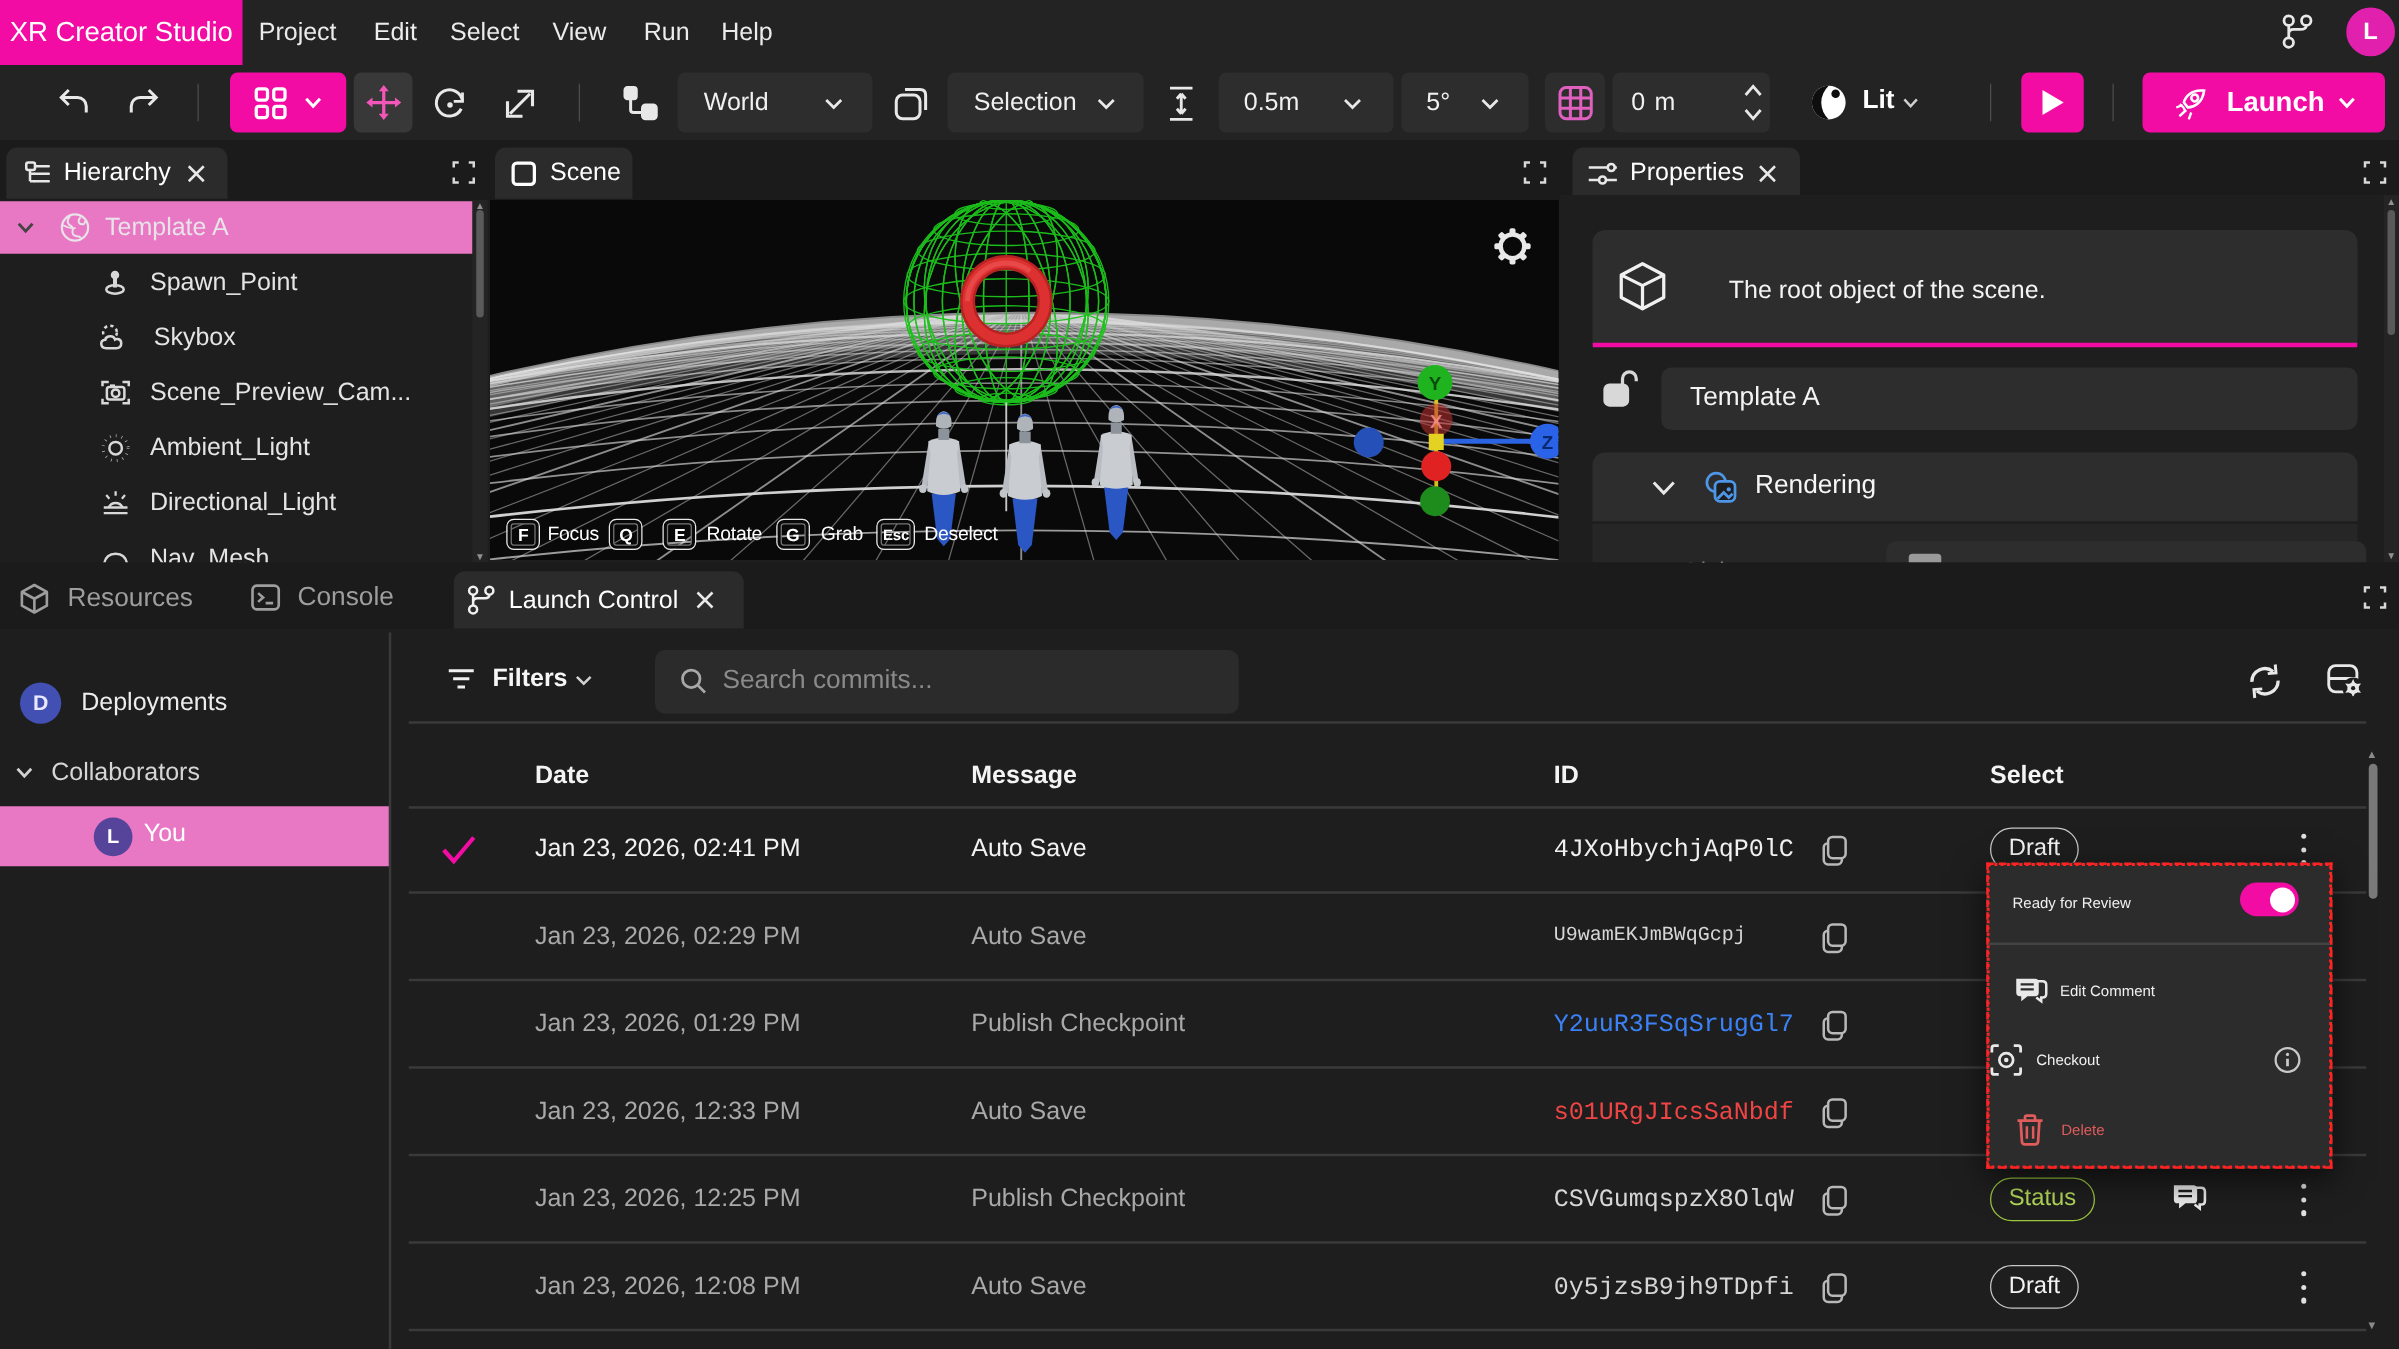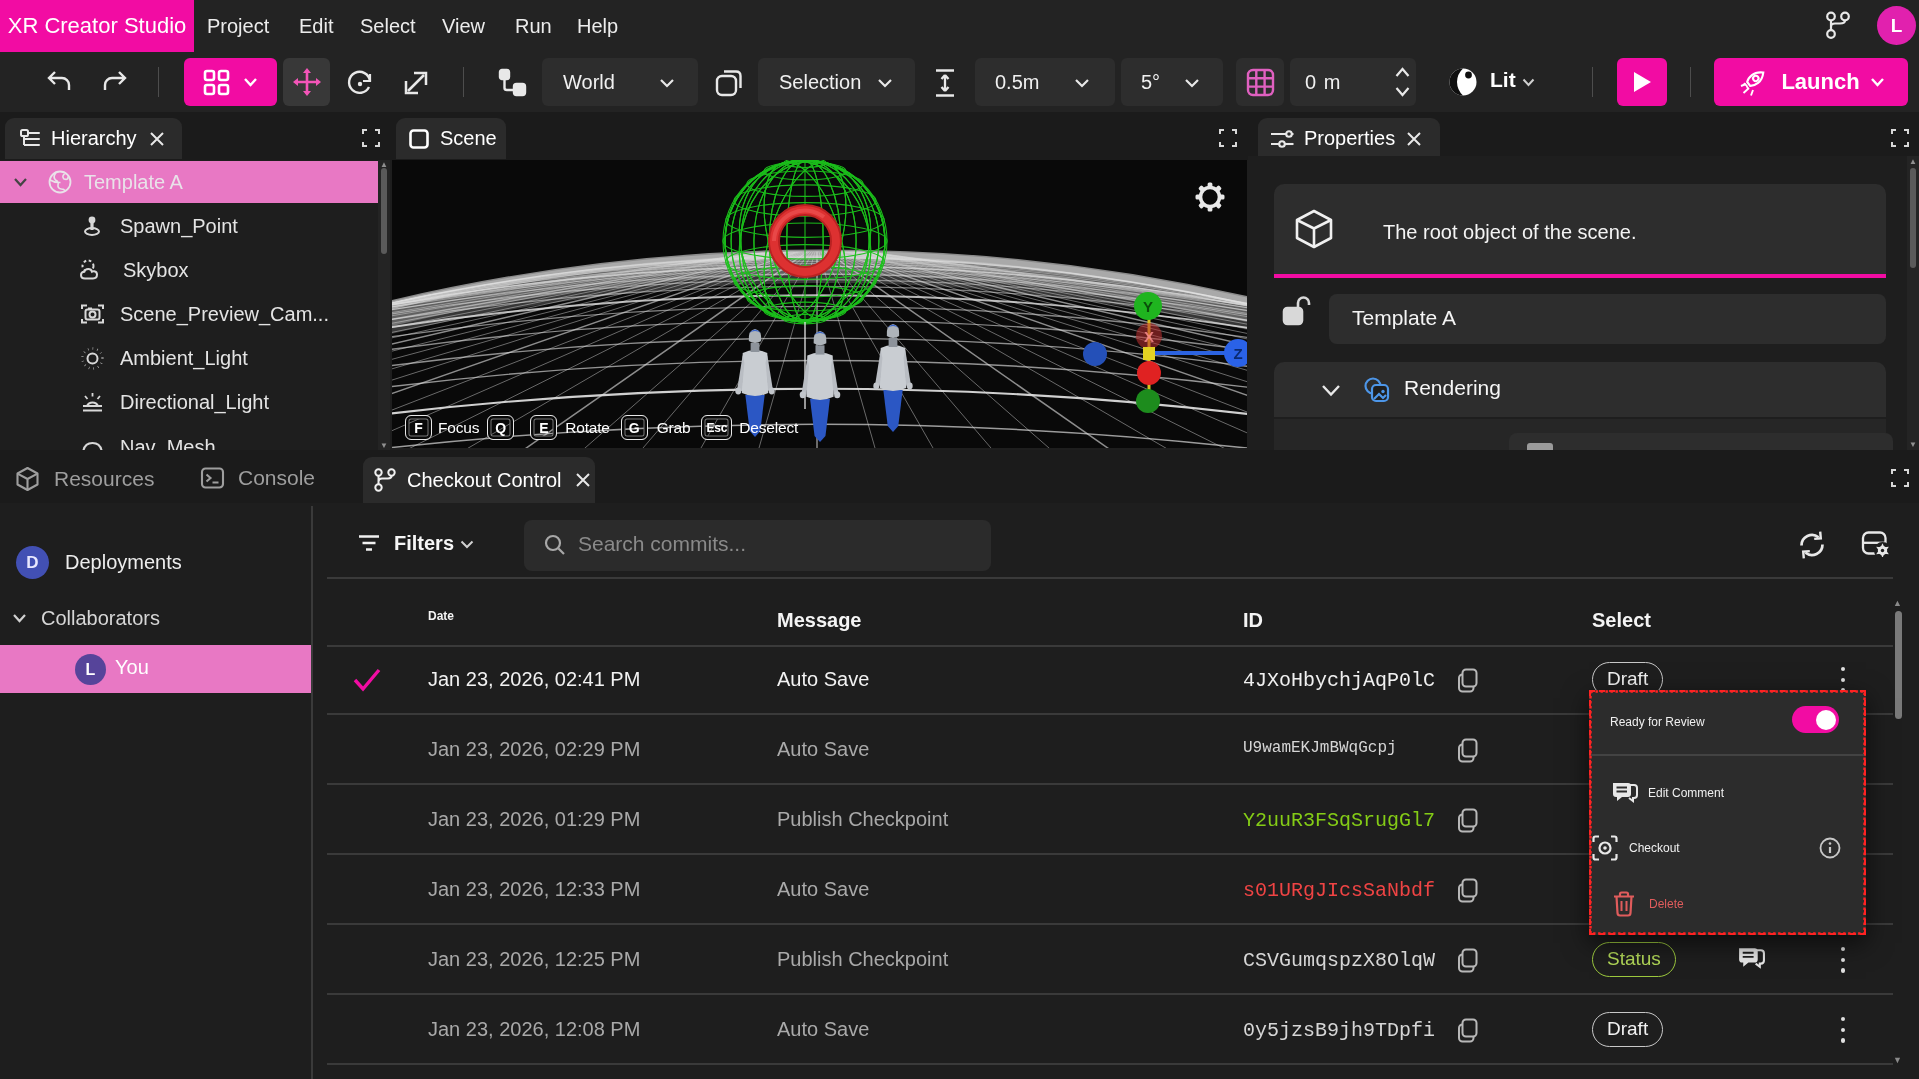--- a/index.html
+++ b/index.html
@@ -535,21 +535,21 @@
     </svg>
   <span style="margin-left:13px">Console</span>
 </div>
 <div class="tab on" style="left:363px;top:457px;width:232px;height:46px">
   <svg width="24" height="26" viewBox="0 0 24 26" fill="none" stroke="#f0f0f0" stroke-width="2" style="margin-left:10px">
    <circle cx="5.5" cy="5.5" r="3.2"></circle>
       <circle cx="18.5" cy="5.5" r="3.2"></circle>
       <circle cx="5.5" cy="20.5" r="3.2"></circle>
    <path d="M5.5 8.7 V17.3 M5.5 14.5 Q5.5 11.5 9 11.5 H15 Q18.5 11.5 18.5 8.7"></path>
   </svg>
-  <span style="margin-left:10px">Checkout Control</span>
+  <span style="margin-left:10px">Launch Control</span>
   <svg width="16" height="16" viewBox="0 0 16 16" stroke="#e8e8e8" stroke-width="2" style="margin-left:13px">
       <path d="M2 2 L14 14 M14 2 L2 14"></path>
     </svg>
 </div>
 <svg class="abs" style="left:1890px;top:468px" width="20" height="20" viewBox="0 0 20 20" fill="none" stroke="#d8d8d8" stroke-width="2">
     <path d="M2 6 V2 H6 M14 2 H18 V6 M18 14 V18 H14 M6 18 H2 V14"></path>
   </svg>
 
 <div class="panel" style="left:0;top:503px;width:1919px;height:576px">
 
@@ -596,21 +596,21 @@
         <path d="M21.5 13.2 L23.3 17.2 L19.7 17.2 Z" transform="rotate(180 21.5 20.5)"></path>
         <path d="M21.5 13.2 L23.3 17.2 L19.7 17.2 Z" transform="rotate(240 21.5 20.5)"></path>
         <path d="M21.5 13.2 L23.3 17.2 L19.7 17.2 Z" transform="rotate(300 21.5 20.5)"></path>
         <circle cx="21.5" cy="20.5" r="4.6"></circle>
       </g>
       <circle cx="21.5" cy="20.5" r="1.7" fill="#1e1e1e" stroke="none"></circle>
     </svg>
 
  <div class="abs" style="left:327px;top:74px;width:1566px;height:1.5px;background:#3a3a3a"></div>
 
- <div class="abs" style="left:428px;top:106px;font-size:12px;font-weight:bold;color:#f4f4f4">Date</div>
+ <div class="abs" style="left:428px;top:106px;font-size:20px;font-weight:bold;color:#f4f4f4">Date</div>
  <div class="abs" style="left:777px;top:106px;font-size:20px;font-weight:bold;color:#f4f4f4">Message</div>
  <div class="abs" style="left:1243px;top:106px;font-size:20px;font-weight:bold;color:#f4f4f4">ID</div>
  <div class="abs" style="left:1592px;top:106px;font-size:20px;font-weight:bold;color:#f4f4f4">Select</div>
  <div class="abs" style="left:327px;top:142px;width:1566px;height:1.5px;background:#3a3a3a"></div>
 <svg class="abs" style="left:352px;top:164px" width="30" height="26" viewBox="0 0 30 26" fill="none" stroke="#f20ca3" stroke-width="3.4">
       <path d="M3 13 L11 22 L27 3"></path>
     </svg>
 <div class="abs" style="left:428px;top:165px;font-size:20px;color:#f2f2f2;font-weight:normal">Jan 23, 2026, 02:41 PM</div>
 <div class="abs" style="left:777px;top:165px;font-size:20px;color:#f2f2f2;font-weight:normal">Auto Save</div>
 <div class="abs mono" style="left:1243px;top:166px;font-size:20px;color:#f0f0f0">4JXoHbychjAqP0lC</div>
@@ -628,21 +628,21 @@
 <div class="abs" style="left:428px;top:235px;font-size:20px;color:#a9a9a9;font-weight:normal">Jan 23, 2026, 02:29 PM</div>
 <div class="abs" style="left:777px;top:235px;font-size:20px;color:#a9a9a9;font-weight:normal">Auto Save</div>
 <div class="abs mono" style="left:1243px;top:236px;font-size:16px;color:#d6d6d6">U9wamEKJmBWqGcpj</div>
 <svg class="abs" style="left:1455px;top:234px" width="25" height="27" viewBox="0 0 25 27" fill="none" stroke="#b8b8b8" stroke-width="2">
       <rect x="4" y="7.5" width="14.5" height="17" rx="3.5"></rect>
       <rect x="7.5" y="2.5" width="14" height="17" rx="3.5" fill="#1e1e1e"></rect>
     </svg>
 <div class="abs" style="left:327px;top:280px;width:1566px;height:1.5px;background:#3a3a3a"></div>
 <div class="abs" style="left:428px;top:305px;font-size:20px;color:#a9a9a9;font-weight:normal">Jan 23, 2026, 01:29 PM</div>
 <div class="abs" style="left:777px;top:305px;font-size:20px;color:#a9a9a9;font-weight:normal">Publish Checkpoint</div>
-<div class="abs mono" style="left:1243px;top:306px;font-size:20px;color:#84cc16">Y2uuR3FSqSrugGl7</div>
+<div class="abs mono" style="left:1243px;top:306px;font-size:20px;color:#3b82f6">Y2uuR3FSqSrugGl7</div>
 <svg class="abs" style="left:1455px;top:304px" width="25" height="27" viewBox="0 0 25 27" fill="none" stroke="#b8b8b8" stroke-width="2">
       <rect x="4" y="7.5" width="14.5" height="17" rx="3.5"></rect>
       <rect x="7.5" y="2.5" width="14" height="17" rx="3.5" fill="#1e1e1e"></rect>
     </svg>
 <div class="abs" style="left:327px;top:350px;width:1566px;height:1.5px;background:#3a3a3a"></div>
 <div class="abs" style="left:428px;top:375px;font-size:20px;color:#a9a9a9;font-weight:normal">Jan 23, 2026, 12:33 PM</div>
 <div class="abs" style="left:777px;top:375px;font-size:20px;color:#a9a9a9;font-weight:normal">Auto Save</div>
 <div class="abs mono" style="left:1243px;top:376px;font-size:20px;color:#ef4444">s01URgJIcsSaNbdf</div>
 <svg class="abs" style="left:1455px;top:374px" width="25" height="27" viewBox="0 0 25 27" fill="none" stroke="#b8b8b8" stroke-width="2">
       <rect x="4" y="7.5" width="14.5" height="17" rx="3.5"></rect>

